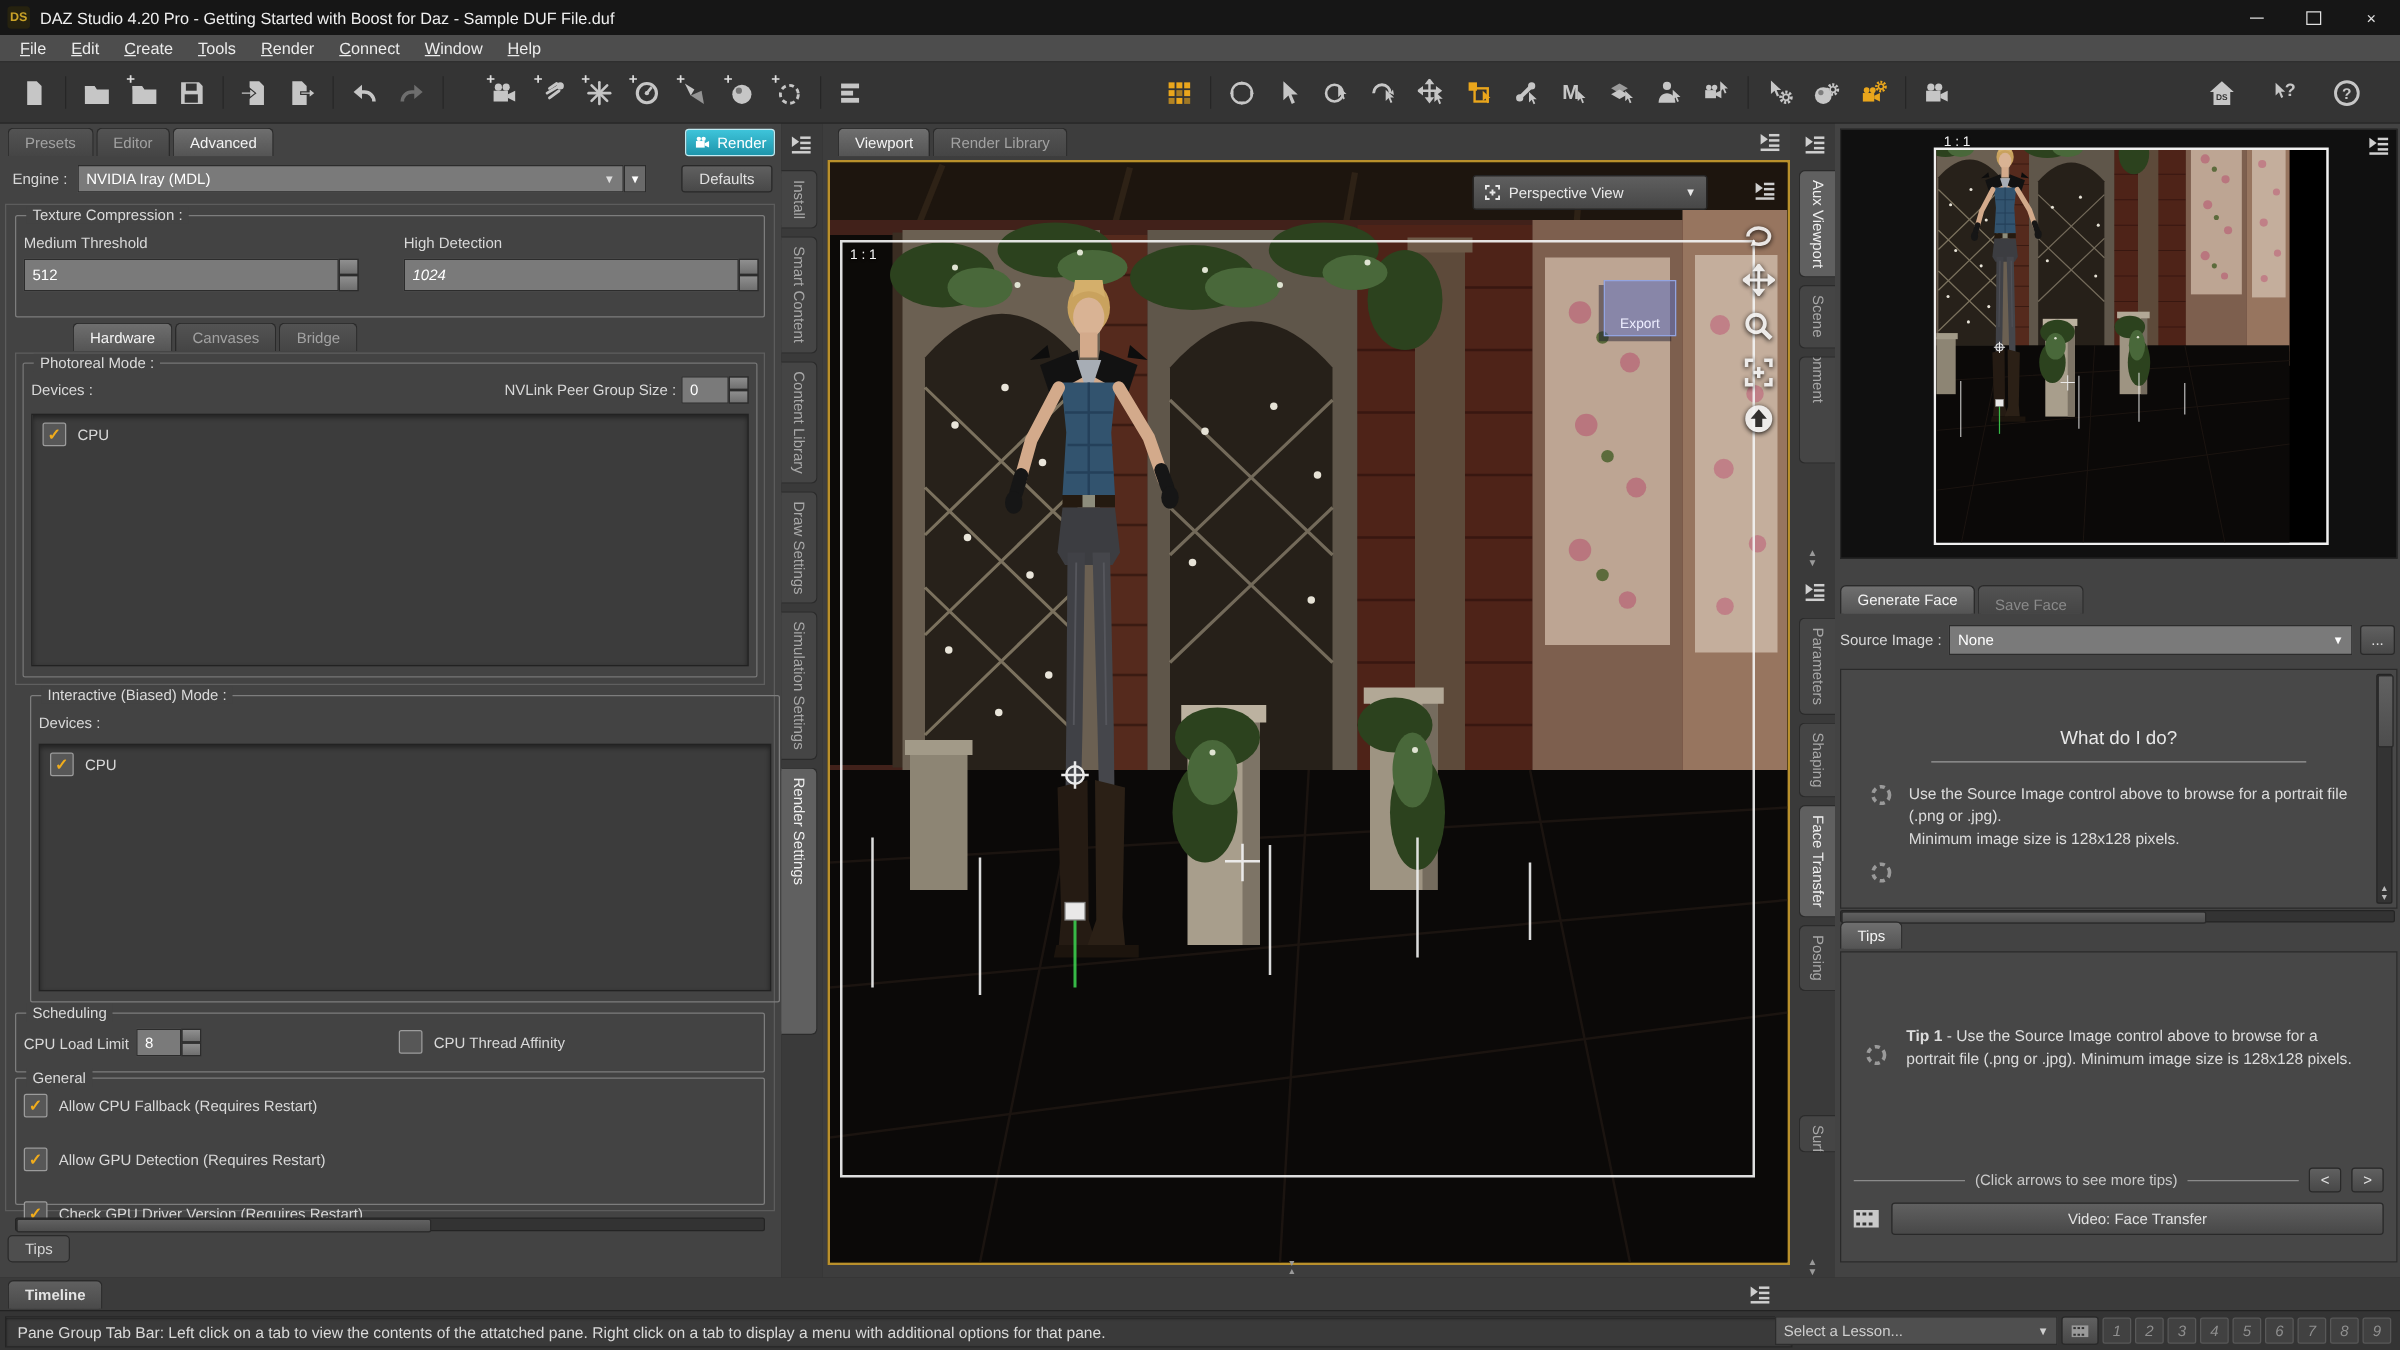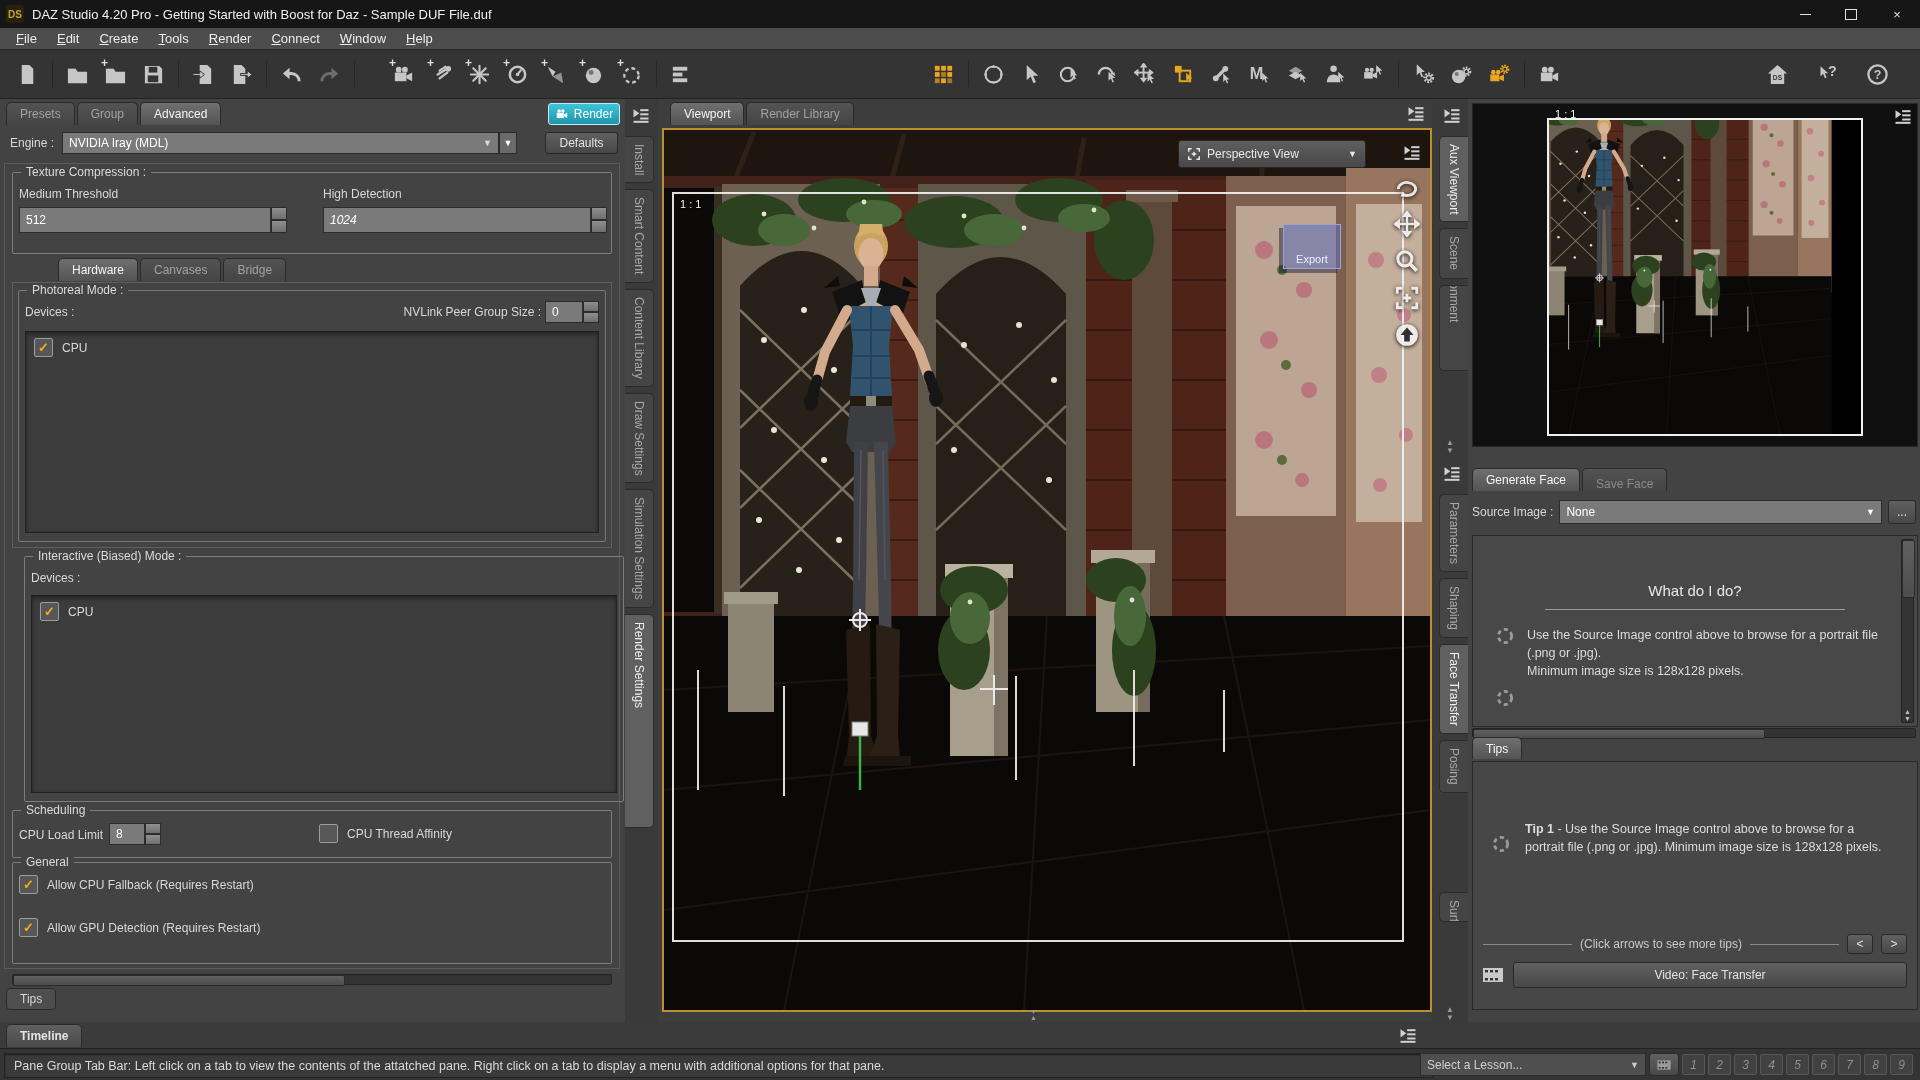--- a/index.html
+++ b/index.html
@@ -740,21 +740,21 @@
     </div>
 </div>
 
 <div id="leftpane" class="abs" data-name="render-settings-pane">
   <div id="lp-tabs" data-name="render-settings-tabs">
 
   <div class="htab" data-name="tab-presets">
         <span>Presets</span>
       </div>
       <div class="htab" data-name="tab-editor">
-        <span>Group</span>
+        <span>Editor</span>
       </div>
       <div class="htab" data-name="tab-advanced" data-active="true">
         <span>Advanced</span>
       </div>
     </div>
   <div id="renderbtn" data-name="render-button">
     <svg viewBox="0 0 24 24" data-name="render-camera-icon">
         <use href="#sg-camera"></use>
       </svg>
     <span>Render</span>
@@ -856,20 +856,24 @@
     <span class="gt" data-name="general-title">General</span>
     <div style="padding:12px 6px 0;display:flex;flex-direction:column;gap:24px;">
 
     <div style="display:flex;align-items:center;gap:9px;" data-name="general-option-row">
         <span class="cb" data-name="option-checkbox" data-checked="true"></span>
         <span data-name="option-label">Allow CPU Fallback (Requires Restart)</span>
       </div>
         <div style="display:flex;align-items:center;gap:9px;" data-name="general-option-row">
         <span class="cb" data-name="option-checkbox" data-checked="true"></span>
         <span data-name="option-label">Allow GPU Detection (Requires Restart)</span>
+      </div>
+        <div style="display:flex;align-items:center;gap:9px;" data-name="general-option-row">
+        <span class="cb" data-name="option-checkbox" data-checked="true"></span>
+        <span data-name="option-label">Check GPU Driver Version (Requires Restart)</span>
       </div>
       </div>
   </div>
 
   <div class="abs scroll-track" style="left:12px;top:875px;width:600px;height:11px;" data-name="left-pane-hscrollbar">
     <div class="scroll-thumb" style="width:330px;height:100%;" data-name="hscrollbar-thumb"></div>
   </div>
   <div class="htab abs" style="left:6px;top:889px;height:22px;border-bottom:1px solid #2a2a2a;border-radius:4px;background:#4e4e4e;color:#d6d6d6;" data-name="tips-tab-left">
       <span>Tips</span>
     </div>

